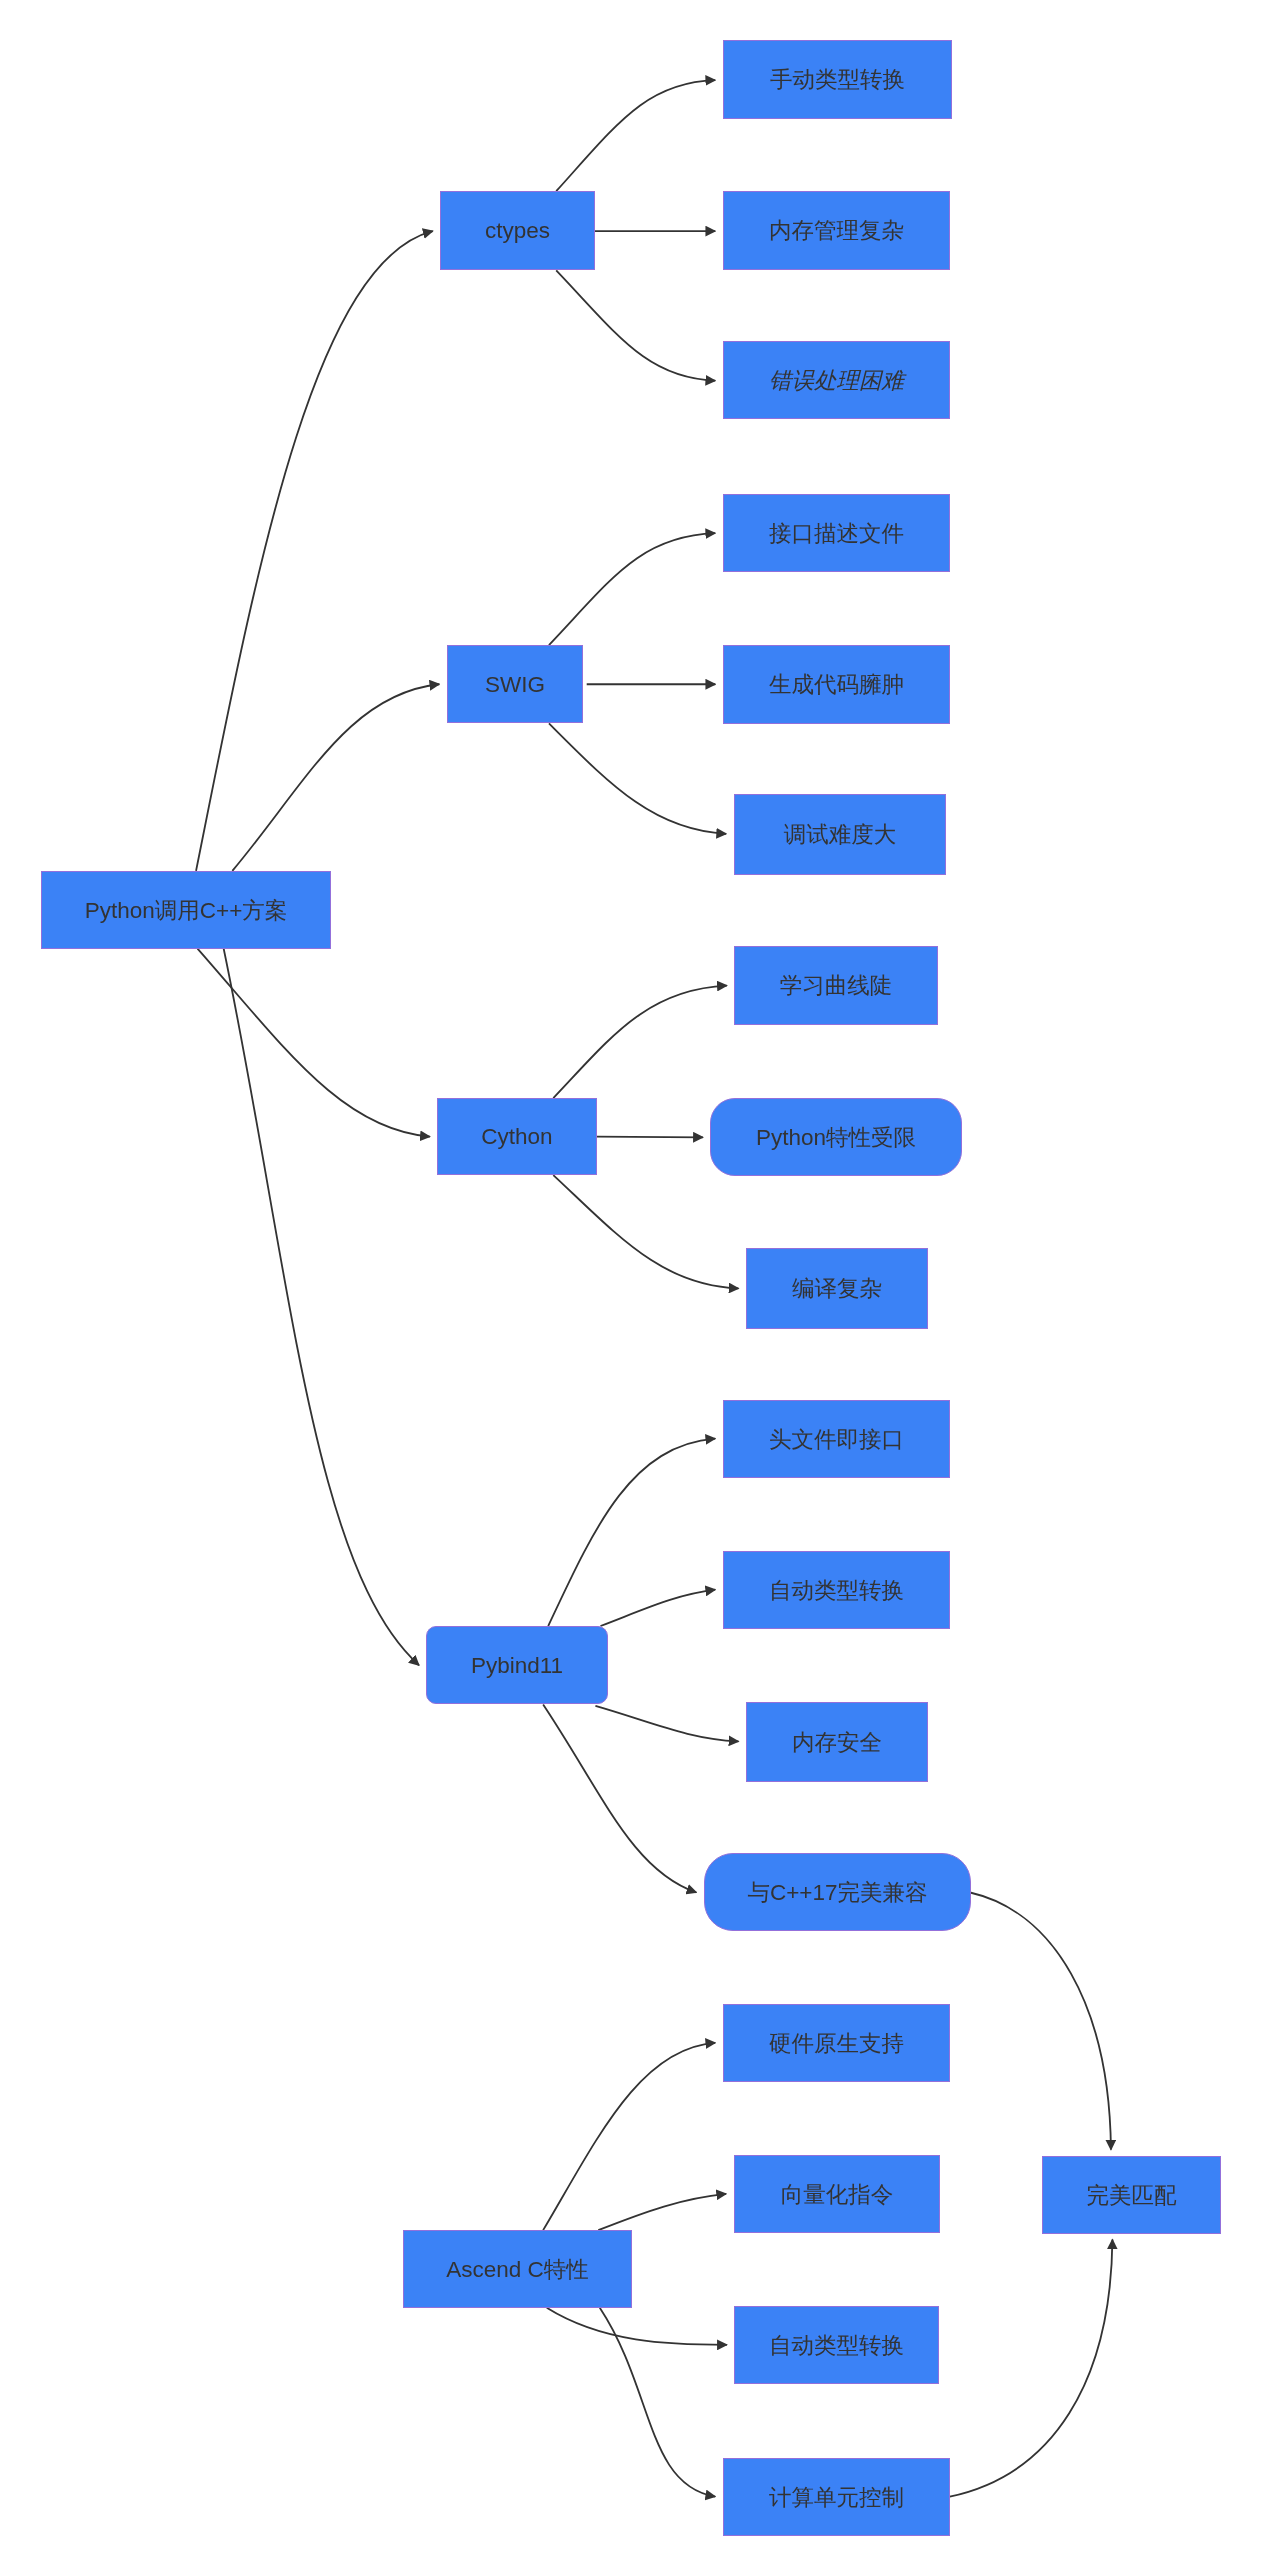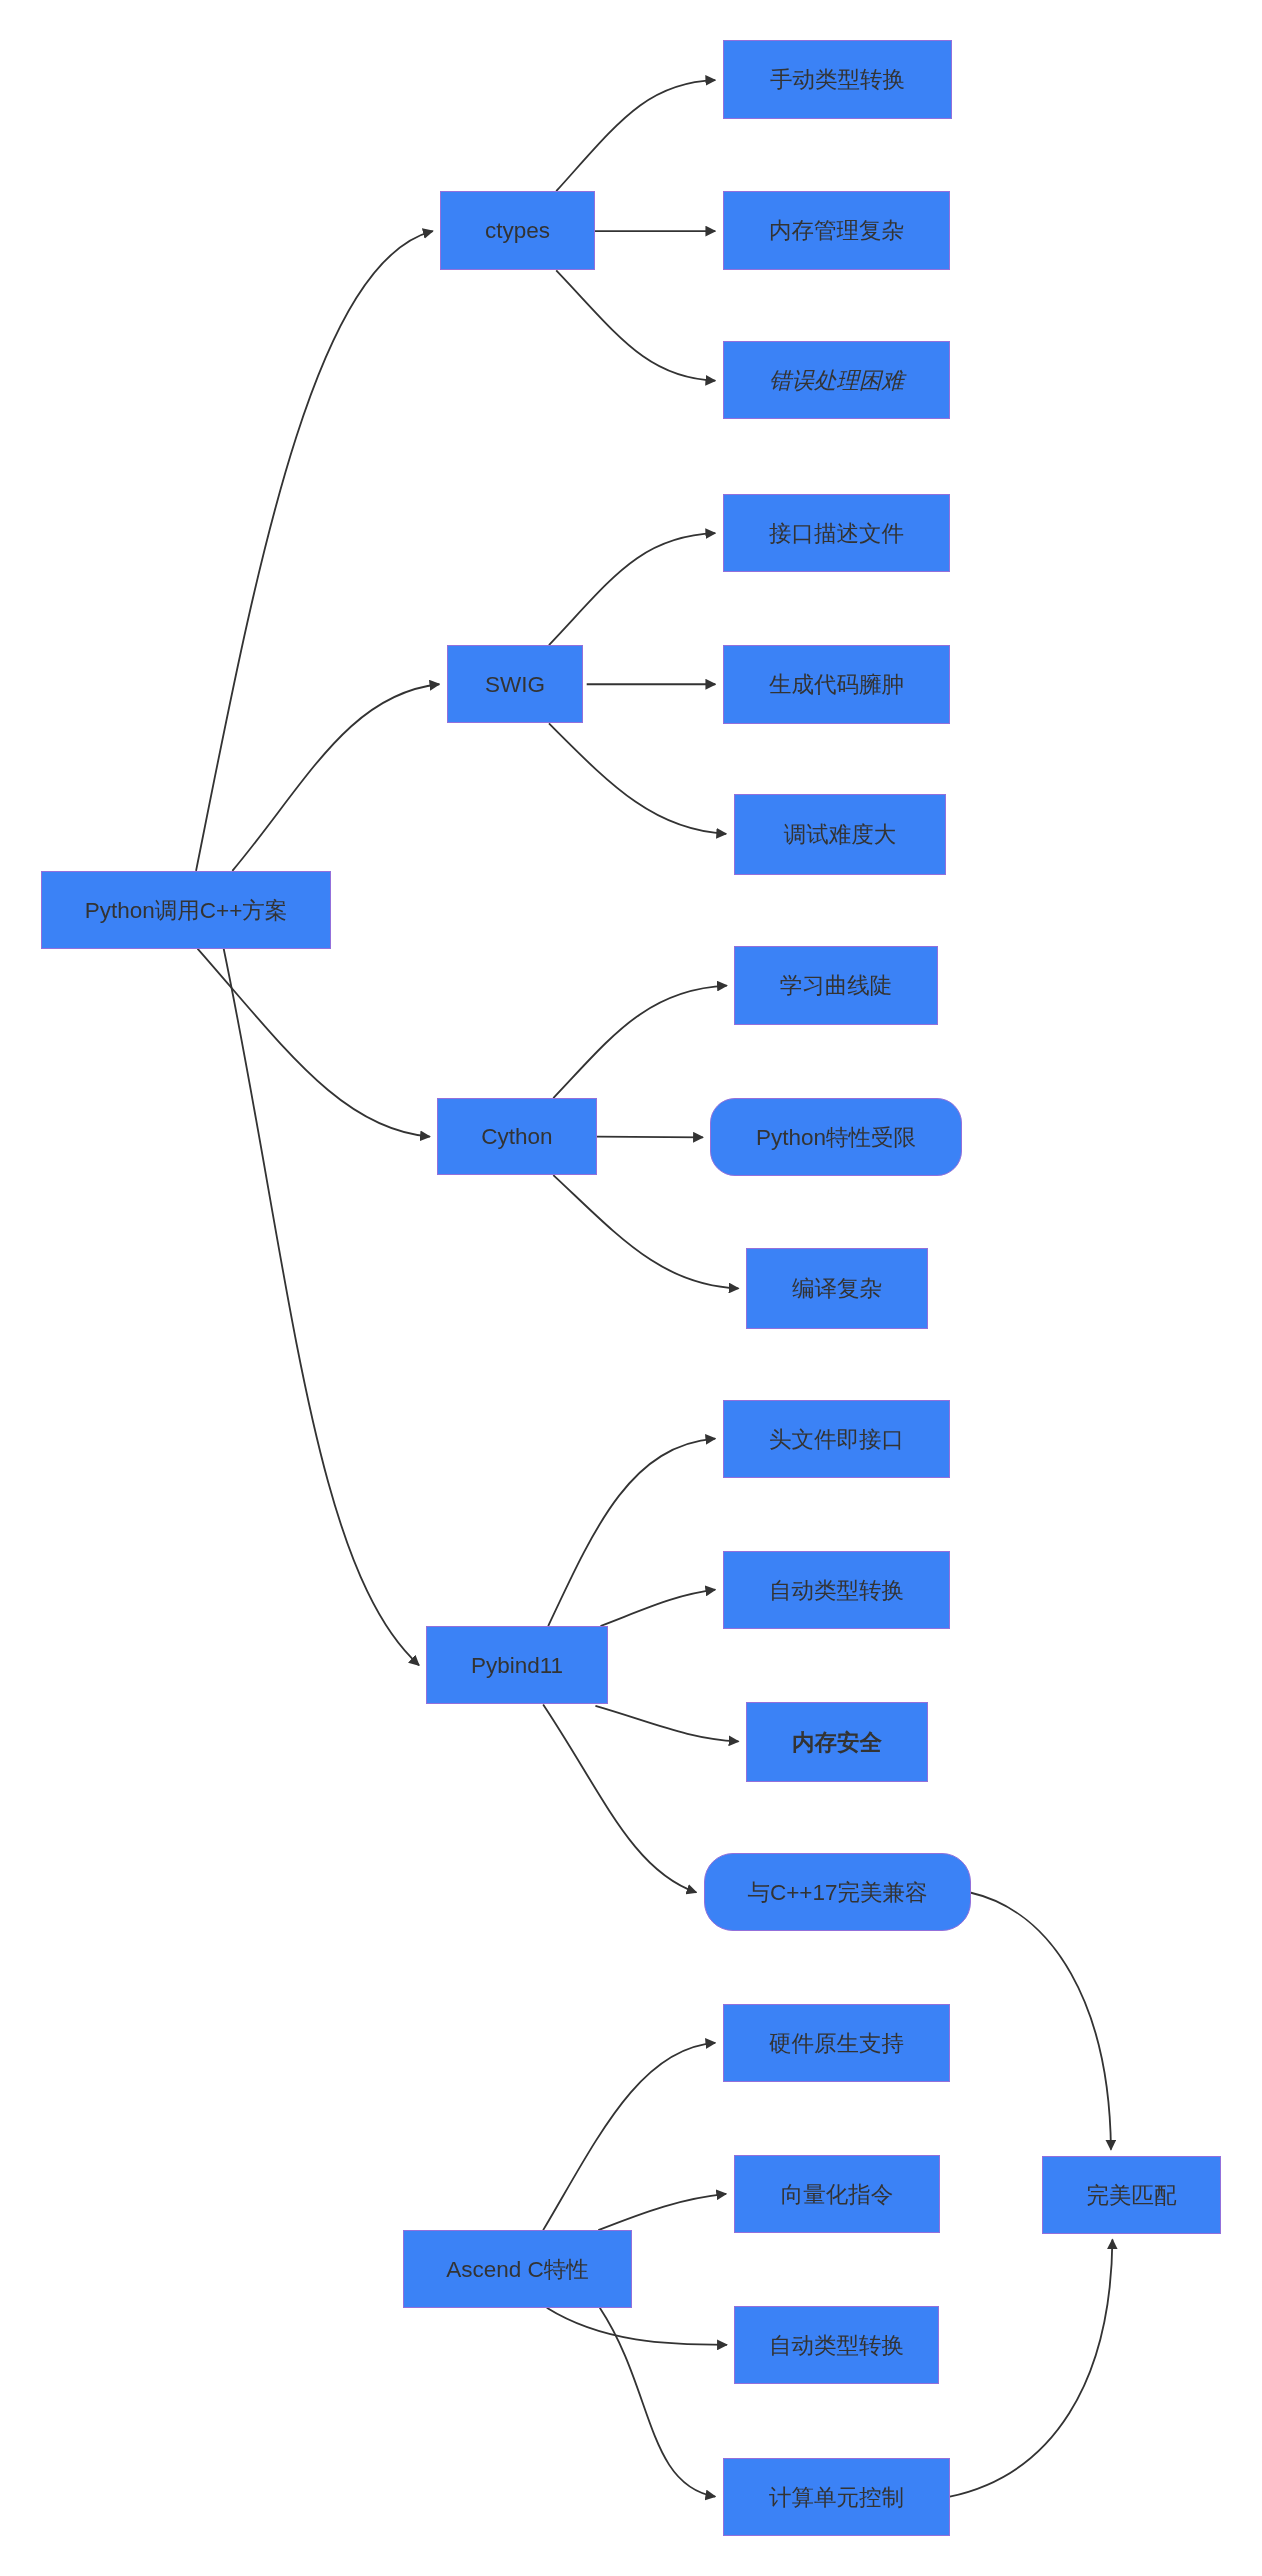--- a/index.html
+++ b/index.html
@@ -122,33 +122,33 @@
     </div>
 
   <div class="node" style="left:710px; top:1098px; width:252px; height:78px;border-radius:25px;">
       <span>Python特性受限</span>
     </div>
 
   <div class="node" style="left:746px; top:1248px; width:182px; height:81px;">
       <span>编译复杂</span>
     </div>
 
-  <div class="node" style="left:426px; top:1626px; width:182px; height:78px;">
+  <div class="node" style="left:426px; top:1626px; width:182px; height:78px;border-radius:10px;">
       <span>Pybind11</span>
     </div>
 
   <div class="node" style="left:723px; top:1400px; width:227px; height:78px;">
       <span>头文件即接口</span>
     </div>
 
   <div class="node" style="left:723px; top:1551px; width:227px; height:78px;">
       <span>自动类型转换</span>
     </div>
 
-  <div class="node" style="left:746px; top:1702px; width:182px; height:80px;font-weight:bold;">
+  <div class="node" style="left:746px; top:1702px; width:182px; height:80px;">
       <span>内存安全</span>
     </div>
 
   <div class="node" style="left:704px; top:1853px; width:267px; height:78px;border-radius:29px;">
       <span>与C++17完美兼容</span>
     </div>
 
   <div class="node" style="left:403px; top:2230px; width:229px; height:78px;">
       <span>Ascend C特性</span>
     </div>

